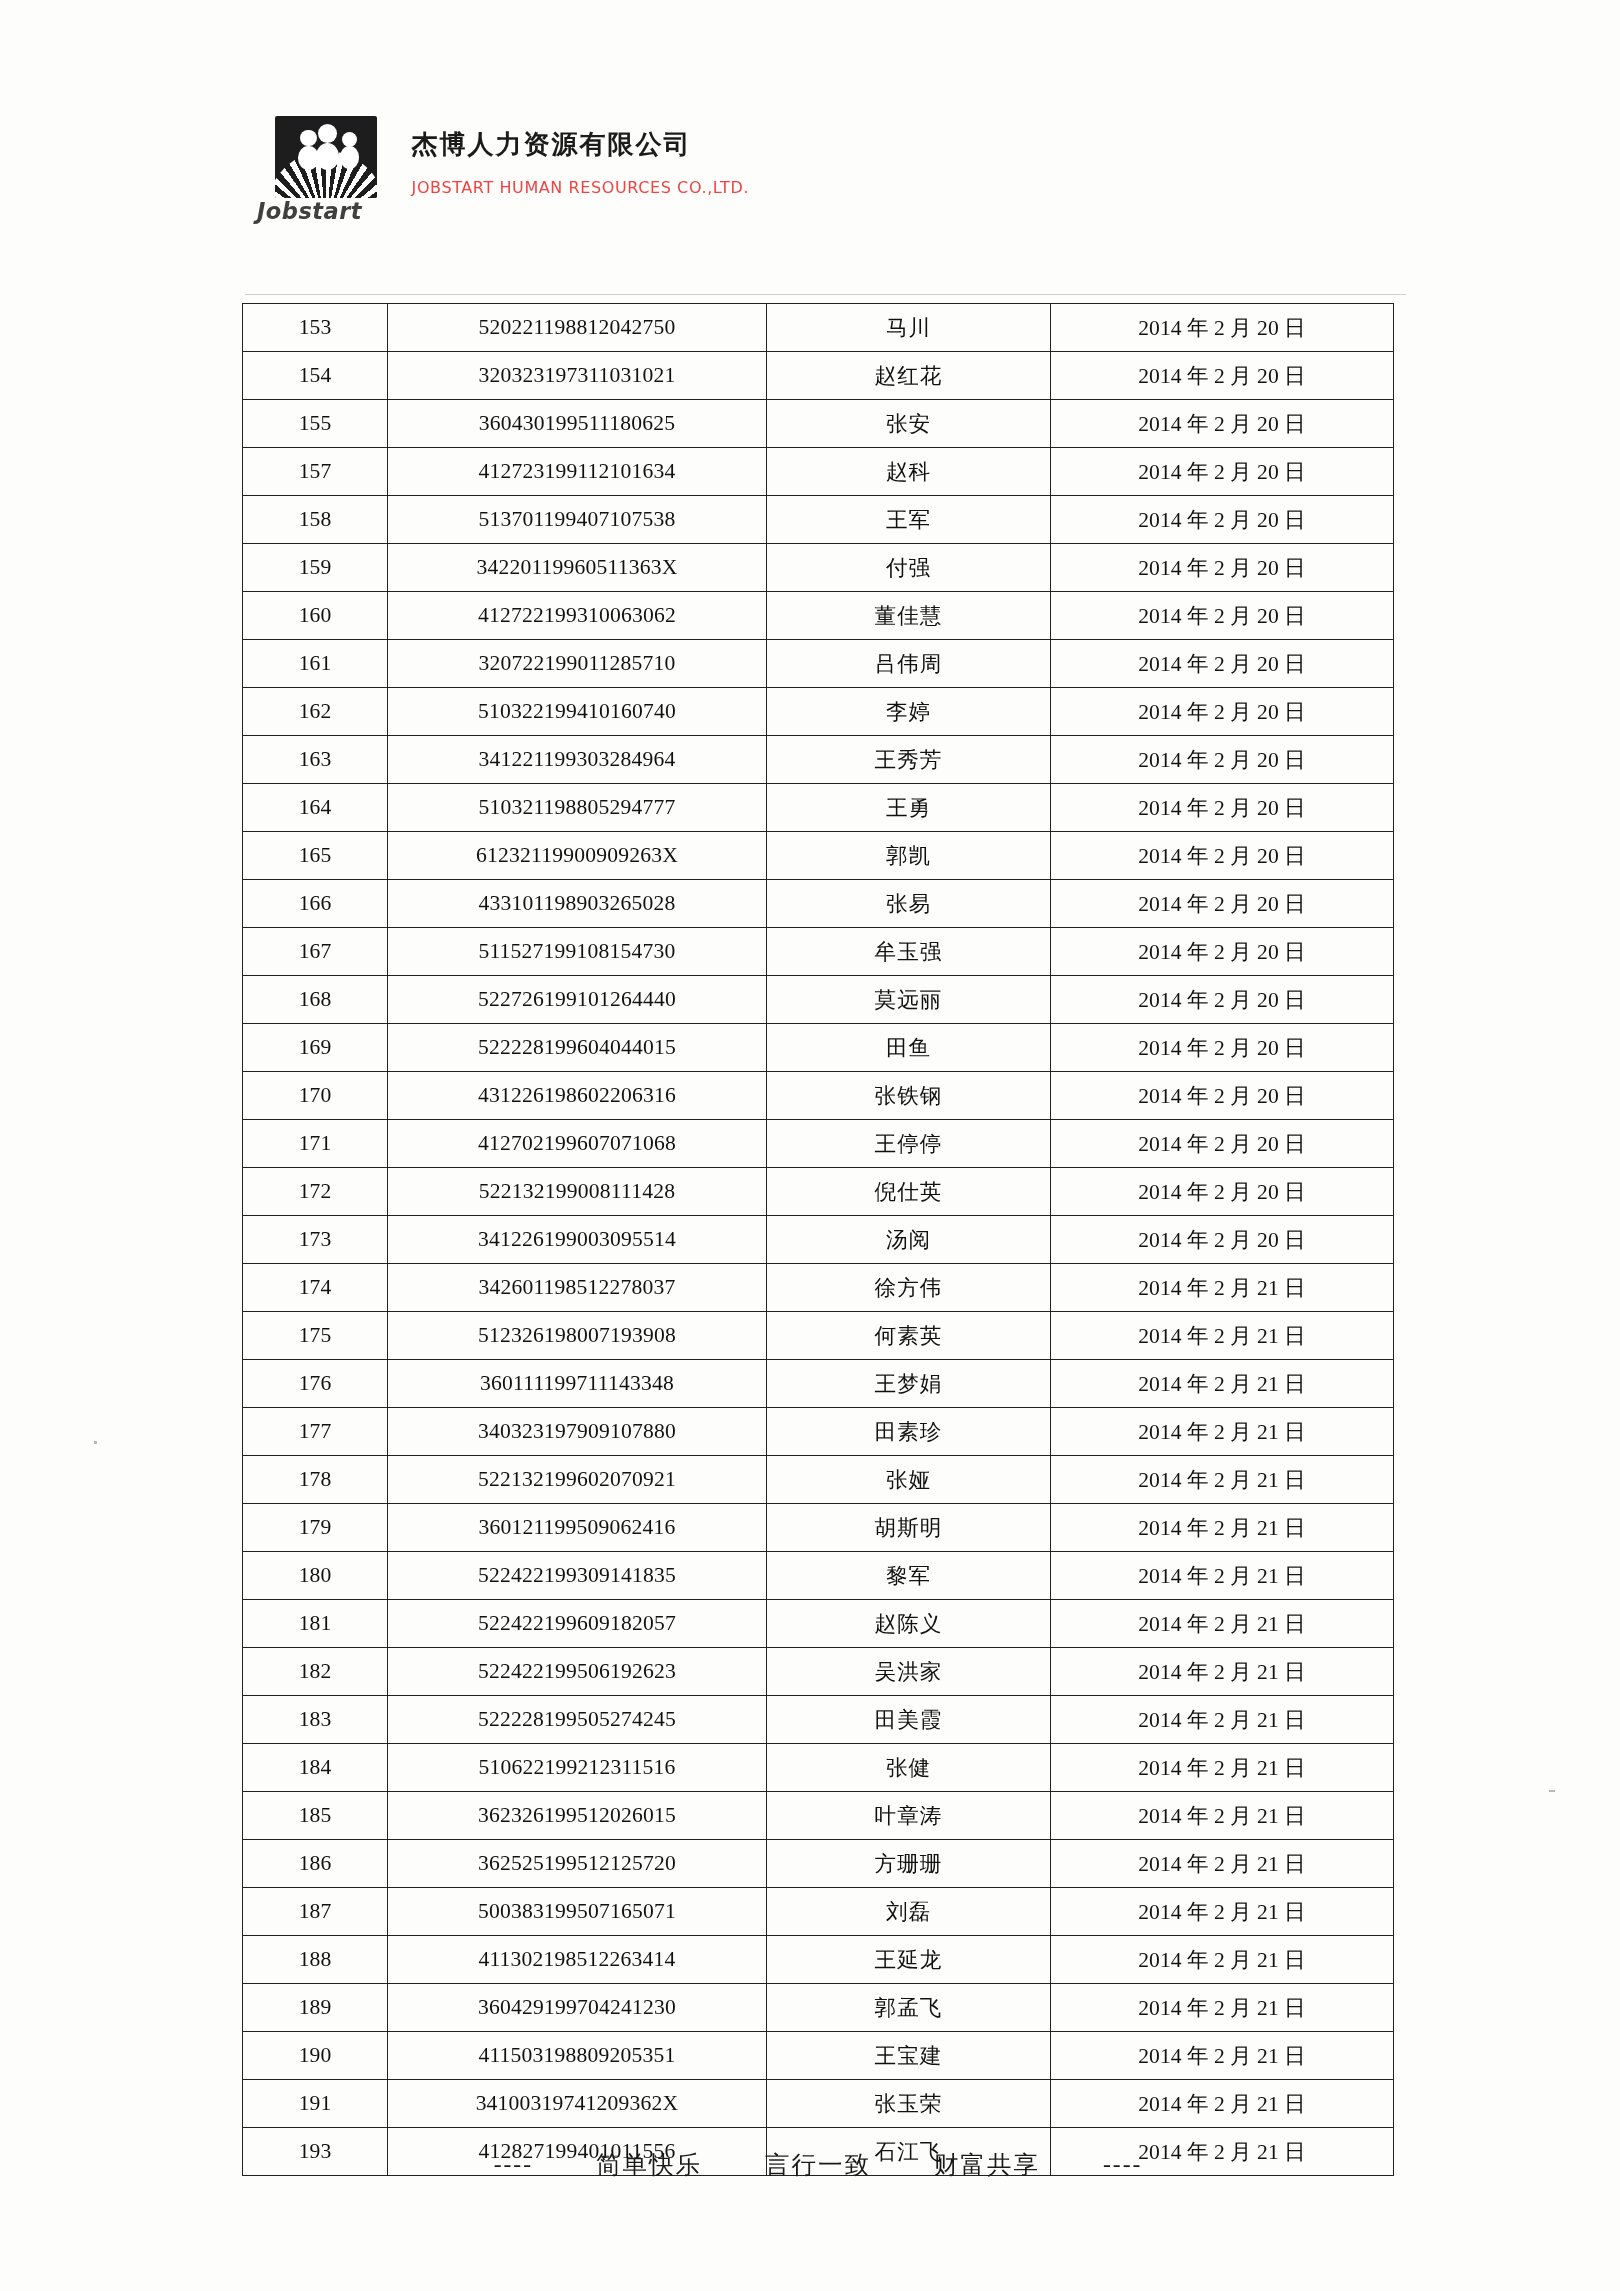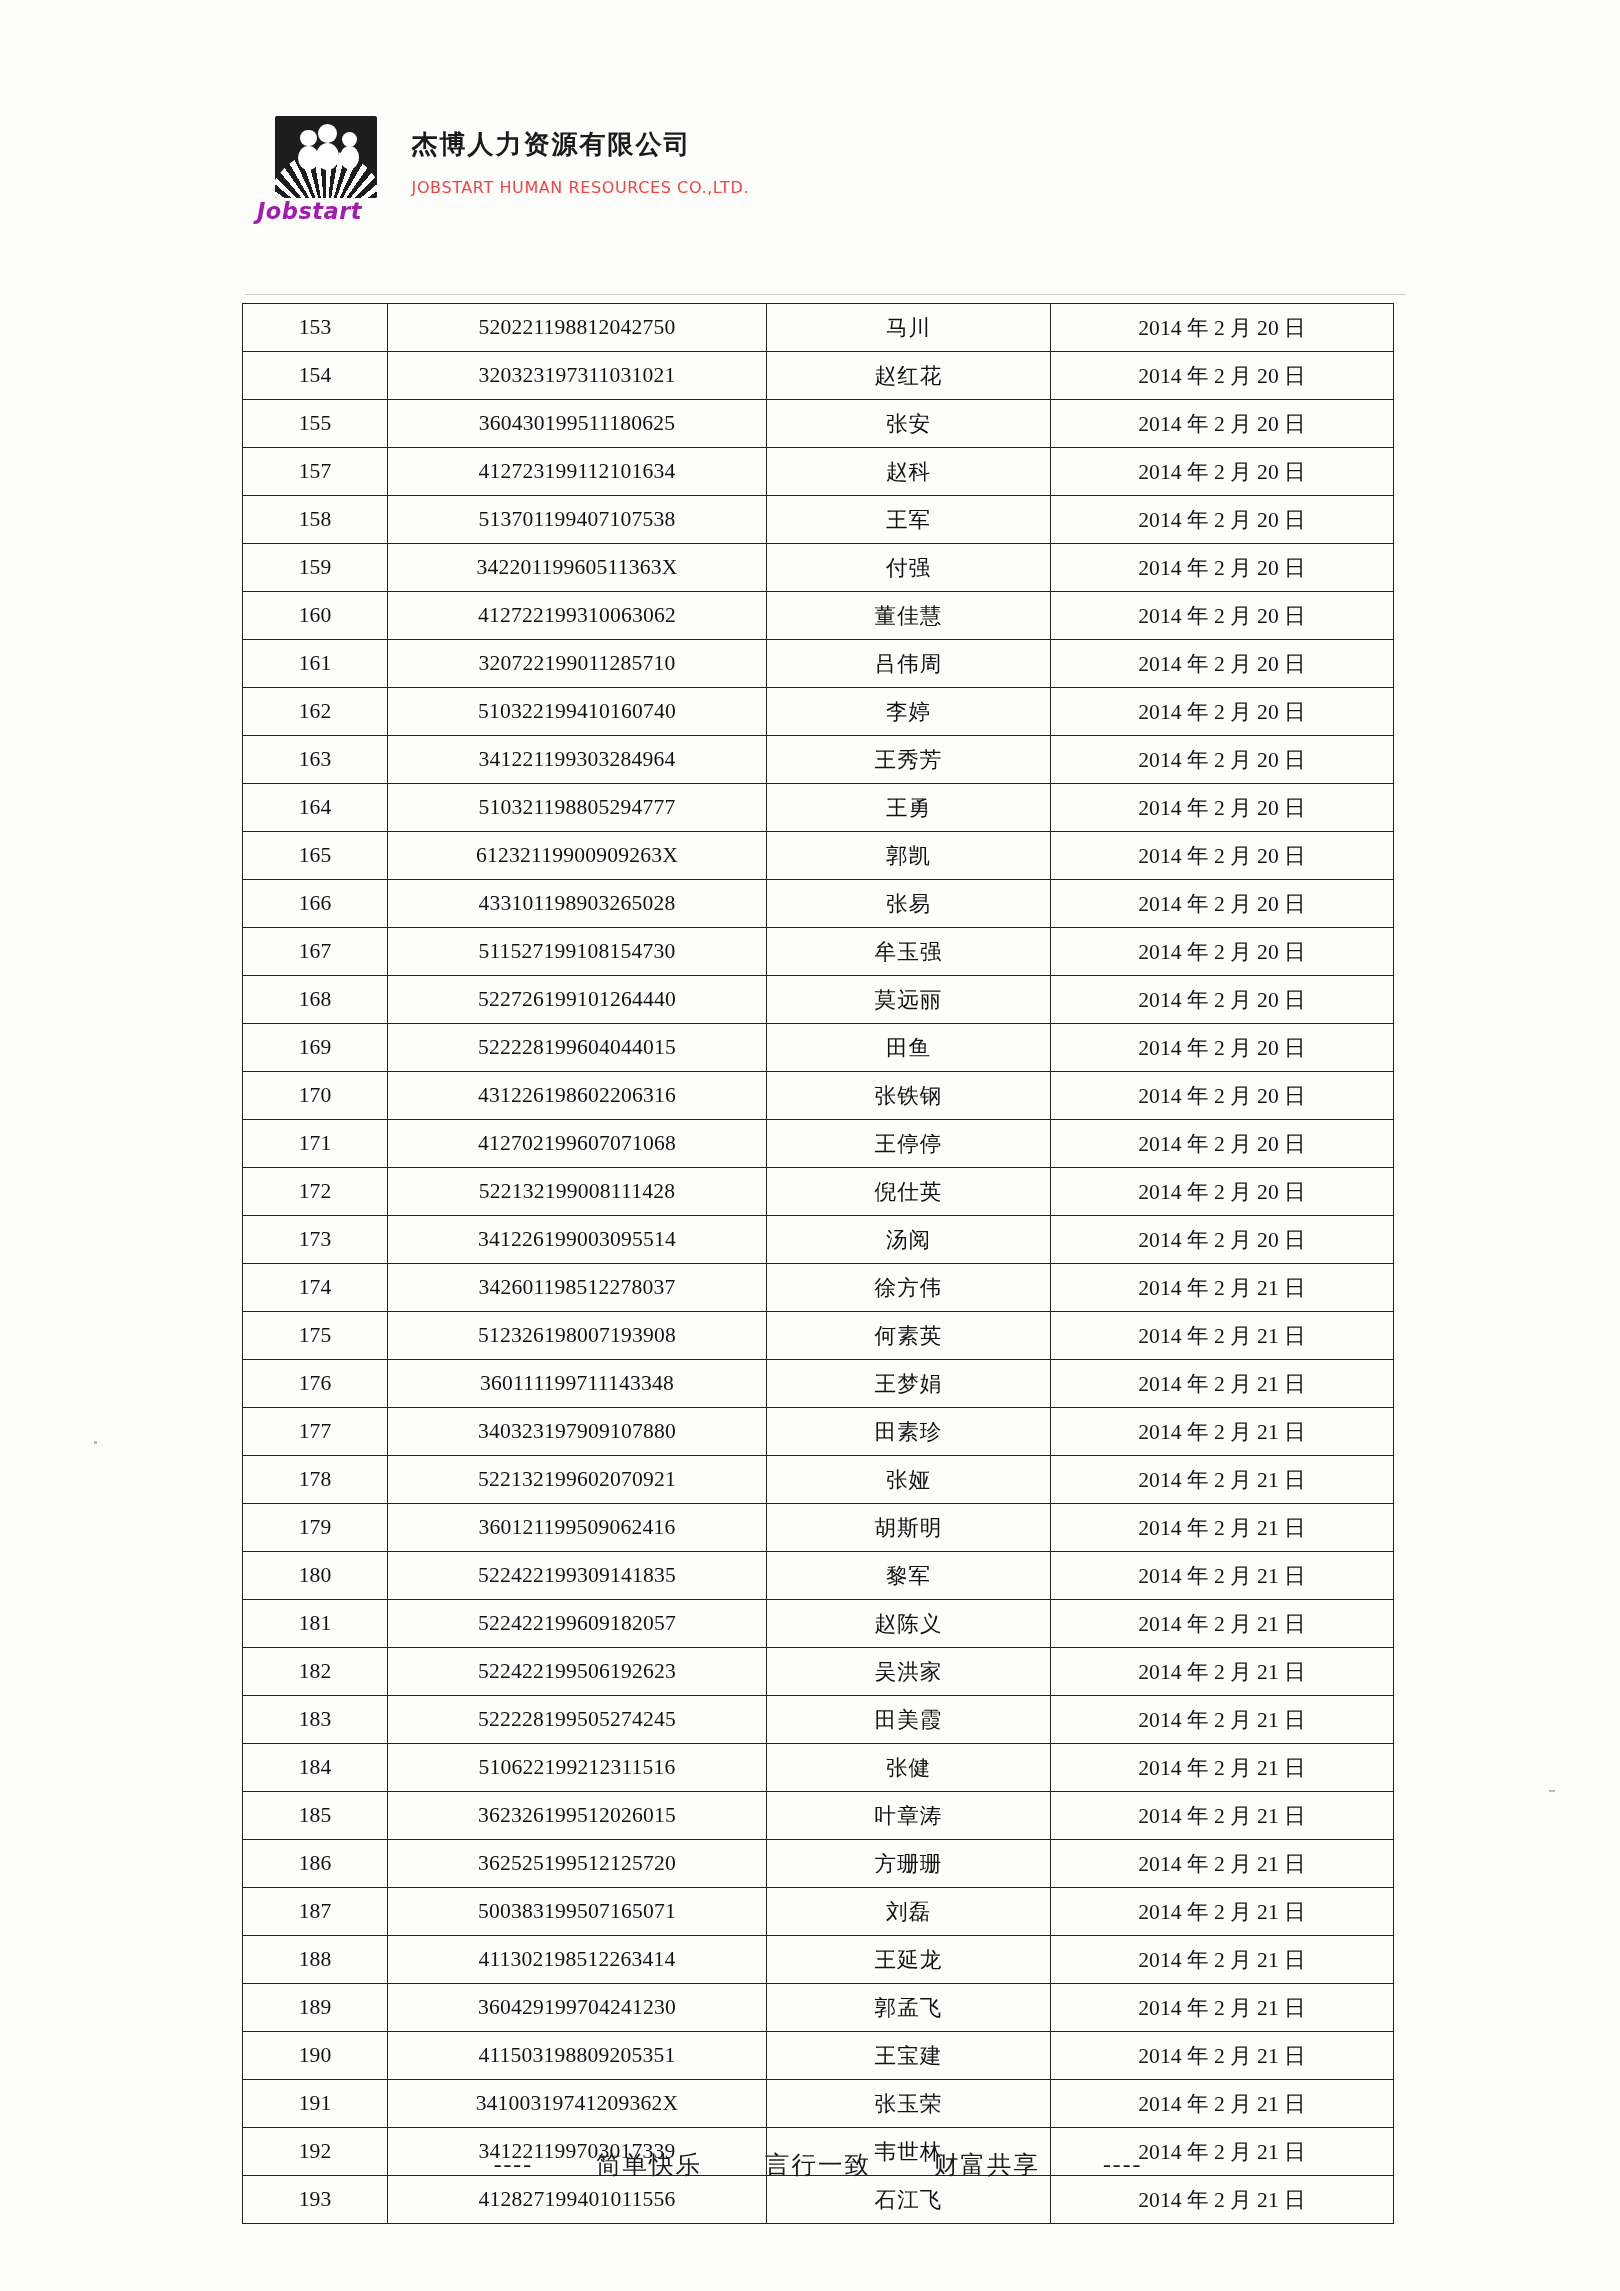--- a/index.html
+++ b/index.html
@@ -70,21 +70,21 @@
   .p3b { width: 19.6px; height: 22.5px; top: 30px; left: 65px; border-radius: 7.8px 7.8px 2.9px 2.9px;}
   .logo-word {
     position: absolute;
     bottom: 2px;
     left: 0;
     font-family: "DejaVu Sans", sans-serif;
     font-weight: bold;
     font-style: italic;
     font-size: 22.5px;
     letter-spacing: 0.5px;
-    color: #a21caf;
+    color: #404040;
   }
   .company {
     margin-left: 17.6px;
     padding-top: 13.7px;
   }
   .company-cn {
     font-family: "DejaVu Sans", sans-serif;
     font-size: 26px;
     font-weight: bold;
     letter-spacing: 2px;
@@ -422,26 +422,20 @@
             <td class="name">王宝建</td>
             <td class="date">2014 年 2 月 21 日</td>
           </tr>
           <tr>
             <td class="idx">191</td>
             <td class="id">34100319741209362X</td>
             <td class="name">张玉荣</td>
             <td class="date">2014 年 2 月 21 日</td>
           </tr>
           <tr>
-            <td class="idx">192</td>
-            <td class="id">341221199703017339</td>
-            <td class="name">韦世林</td>
-            <td class="date">2014 年 2 月 21 日</td>
-          </tr>
-          <tr>
             <td class="idx">193</td>
             <td class="id">412827199401011556</td>
             <td class="name">石江飞</td>
             <td class="date">2014 年 2 月 21 日</td>
           </tr>
         </tbody>
     </table>
   </div>
 
   <div class="footer">

